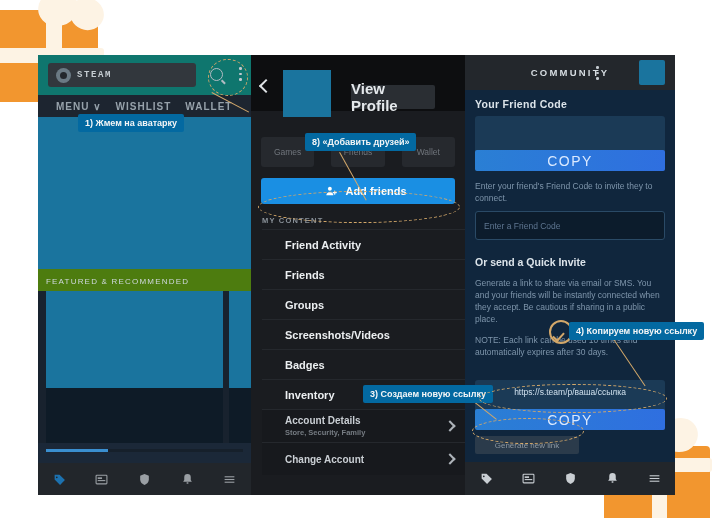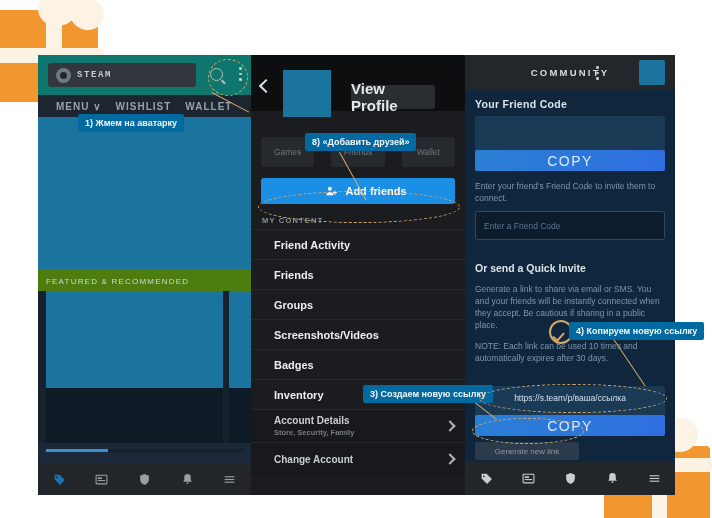--- a/index.html
+++ b/index.html
@@ -44,42 +44,42 @@
   #panel-mid{left:251px;top:55px;width:214px;height:440px;background:#1a1c20;}
   .mid-head{height:56px;background:#0d0e10;position:relative;}
   .back-chev{position:absolute;left:10px;top:26px;width:8px;height:8px;border-left:2px solid #dfe3e6;border-bottom:2px solid #dfe3e6;transform:rotate(45deg);}
   .mid-avatar{position:absolute;left:32px;top:15px;width:48px;height:47px;background:#1a749e;}
   .viewprofile{position:absolute;left:100px;top:30px;width:84px;height:24px;background:#2a2e33;border-radius:2px;color:#e4e8eb;font-size:15px;font-weight:bold;display:flex;align-items:center;justify-content:center;}
   .tiles{display:flex;gap:17px;padding:26px 10px 0 10px;}
   .tile{flex:1;height:30px;background:#26292e;border-radius:3px;color:#70757c;font-size:8.5px;display:flex;align-items:center;justify-content:center;}
   .addfriends{margin:11px 10px 0 10px;height:26px;background:#1a8fe3;border-radius:3px;display:flex;align-items:center;justify-content:center;gap:7px;color:#fff;font-size:11px;font-weight:bold;padding-left:16px;}
   .mycontent{color:#8a9199;font-size:7.5px;letter-spacing:1.2px;font-weight:bold;padding:12px 0 4px 11px;}
   .mlist{list-style:none;margin:0;padding:0;}
-  .mlist li{height:29px;display:flex;align-items:center;padding-left:23px;color:#eceff1;font-size:11px;font-weight:bold;border-top:1px solid #25282d;}
+  .mlist li{height:29px;display:flex;align-items:center;padding-left:23px;color:#eceff1;font-size:11px;font-weight:bold;border-top:1px solid #25282d;margin-left:11px;}
   .mlist li.sub{height:32px;flex-direction:column;align-items:flex-start;justify-content:center;background:#17191d;position:relative;}
   .mlist li.sub b{font-size:10px;color:#c9ced3;font-weight:bold;}
   .mlist li.sub em{font-size:7.5px;color:#767c83;font-style:normal;margin-top:2px;}
   .mlist li.sub .arw{position:absolute;right:11px;top:12px;width:6px;height:6px;border-right:2px solid #aeb4ba;border-bottom:2px solid #aeb4ba;transform:rotate(-45deg);}
 
   
   #panel-right{left:465px;top:55px;width:210px;height:440px;background:#10263d;}
   .r-top{height:35px;background:#23272c;position:relative;display:flex;align-items:center;justify-content:center;}
   .r-top .ttl{color:#d7dde2;font-size:9.5px;letter-spacing:2.2px;font-weight:bold;}
   .r-kebab{position:absolute;left:131px;top:11px;}
   .r-kebab i{display:block;width:2.5px;height:2.5px;background:#c3cad0;border-radius:50%;margin-bottom:3px;}
   .r-avatar{position:absolute;right:10px;top:5px;width:26px;height:25px;background:#1a749e;border-radius:2px;}
   .r-body{padding:8px 10px 0 10px;}
   .r-h{color:#dce4ea;font-size:10.5px;font-weight:bold;letter-spacing:.3px;}
   .codebox{margin-top:6px;background:#1b3a56;border-radius:3px;height:55px;position:relative;}
   .copybtn{position:absolute;left:0;bottom:0;width:100%;height:21px;background:linear-gradient(90deg,#2a7fd4,#2f6fe0);border-radius:2px;color:#dbeaff;font-size:14px;letter-spacing:1.4px;display:flex;align-items:center;justify-content:center;}
   .r-p{color:#7e95ab;font-size:8.5px;line-height:12px;margin-top:9px;}
   .r-input{margin-top:7px;height:27px;background:#0c1c2c;border:1px solid #2a4a66;border-radius:3px;display:flex;align-items:center;padding-left:8px;color:#5d7governor;}
   .r-input span{color:#5d7governor;}
   .ph{color:#5e7590;font-size:8.5px;}
-  .r-h2{color:#dce4ea;font-size:10.5px;font-weight:bold;margin-top:22px;}
+  .r-h2{color:#dce4ea;font-size:10.5px;font-weight:bold;margin-top:16px;}
   .linkbox{margin-top:22px;background:#1b3a56;border-radius:3px;height:50px;position:relative;}
   .linktxt{position:absolute;left:0;top:7px;width:100%;text-align:center;color:#cfe0ee;font-size:8.5px;}
   .genlink{margin-top:6px;width:104px;height:18px;background:#2b3b4b;border-radius:2px;color:#8d98a3;font-size:8px;display:flex;align-items:center;justify-content:center;}
   .r-btmnav{position:absolute;left:0;bottom:0;width:100%;height:33px;background:#22262b;display:flex;align-items:center;justify-content:space-around;}
 
   
   #watermark{position:absolute;left:180px;top:228px;font-size:46px;font-weight:bold;color:rgba(215,225,235,.16);letter-spacing:-1px;pointer-events:none;}
 
   
   .callout{position:absolute;background:#0369a1;color:#f4f6f7;font-size:9px;font-weight:bold;padding:4px 7px;border-radius:2px;white-space:nowrap;}
@@ -209,21 +209,21 @@
           <i></i>
           <i></i>
         </div>
       <div class="r-avatar"></div>
     </div>
     <div class="r-body">
       <div class="r-h">Your Friend Code</div>
       <div class="codebox">
         <div class="copybtn">COPY</div>
       </div>
-      <div class="r-p">Enter your friend's Friend Code to invite them to connect.</div>
+      <div class="r-p">Enter your friend's Friend Code to invite they to connect.</div>
       <div class="r-input">
         <span class="ph">Enter a Friend Code</span>
       </div>
       <div class="r-h2">Or send a Quick Invite</div>
       <div class="r-p">Generate a link to share via email or SMS. You and your friends will be instantly connected when they accept. Be cautious if sharing in a public place.</div>
       <div class="r-p">NOTE: Each link can be used 10 times and automatically expires after 30 days.</div>
       <div class="linkbox">
         <div class="linktxt">https://s.team/p/ваша/ссылка</div>
         <div class="copybtn">COPY</div>
       </div>

